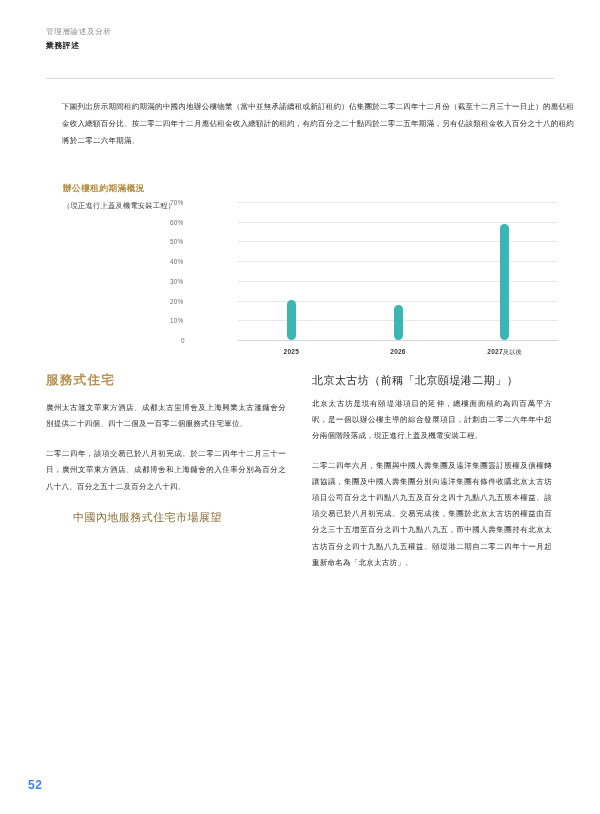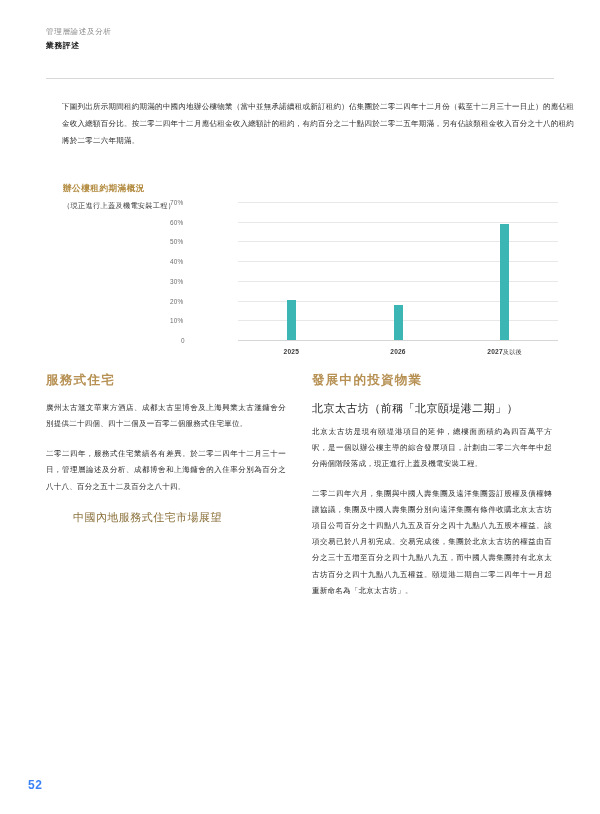--- a/index.html
+++ b/index.html
@@ -1,16 +1,16 @@
 <!DOCTYPE html>
 <html><head>
 <meta charset="utf-8">
 <title>Annual Report Page</title>
 <style>
-  * { box-sizing: border-box; }
+  * { box-sizing: border-box; border-radius: 23px; }
   html, body { margin: 0; padding: 0; }
   body {
     width: 600px;
     height: 814px;
     background: #ffffff;
     font-family: "Liberation Sans", "DejaVu Sans", sans-serif;
     color: #1a1a1a;
     position: relative;
     overflow: hidden;
   }
@@ -241,26 +241,25 @@
         <div class="ytick" style="top: 59.1429px; left: -34px;">40%</div>
         <div class="ytick" style="top: 39.4286px; left: -34px;">50%</div>
         <div class="ytick" style="top: 19.7143px; left: -34px;">60%</div>
         <div class="ytick" style="top: 0px; left: -34px;">70%</div>
       </div>
   </div>
 
   <div class="col col-left">
     <h2 class="sec-head">服務式住宅</h2>
     <p class="body-p">廣州太古滙文華東方酒店、成都太古里博舍及上海興業太古滙鏞舍分別提供二十四個、四十二個及一百零二個服務式住宅單位。</p>
-    <p class="body-p">二零二四年，服務式住宅業績各有差異。於二零二四年十二月三十一日，管理層論述及分析、成都博舍和上海鏞舍的入住率分別為百分之八十八、百分之五十二及百分之八十四。</p>
+    <p class="body-p">二零二四年，該項交易已於八月初完成。於二零二四年十二月三十一日，廣州文華東方酒店、成都博舍和上海鏞舍的入住率分別為百分之八十八、百分之五十二及百分之八十四。</p>
     <h3 class="sub-head gold">中國內地服務式住宅市場展望</h3>
   </div>
 
   <div class="col col-right">
-    <h2 class="sec-head">發展中的投資物業</h2>
     <h3 class="sub-head">北京太古坊（前稱「北京頤堤港二期」）</h3>
     <p class="body-p">北京太古坊是現有頤堤港項目的延伸，總樓面面積約為四百萬平方呎，是一個以辦公樓主導的綜合發展項目，計劃由二零二六年年中起分兩個階段落成，現正進行上蓋及機電安裝工程。</p>
     <p class="body-p tight">二零二四年六月，集團與中國人壽集團及遠洋集團簽訂股權及債權轉讓協議，集團及中國人壽集團分別向遠洋集團有條件收購北京太古坊項目公司百分之十四點八九五及百分之四十九點八九五股本權益。該項交易已於八月初完成。交易完成後，集團於北京太古坊的權益由百分之三十五增至百分之四十九點八九五，而中國人壽集團持有北京太古坊百分之四十九點八九五權益。頤堤港二期自二零二四年十一月起重新命名為「北京太古坊」。</p>
   </div>
 
   <div class="folio">52</div>
 
 </div>
 
 </body></html>

